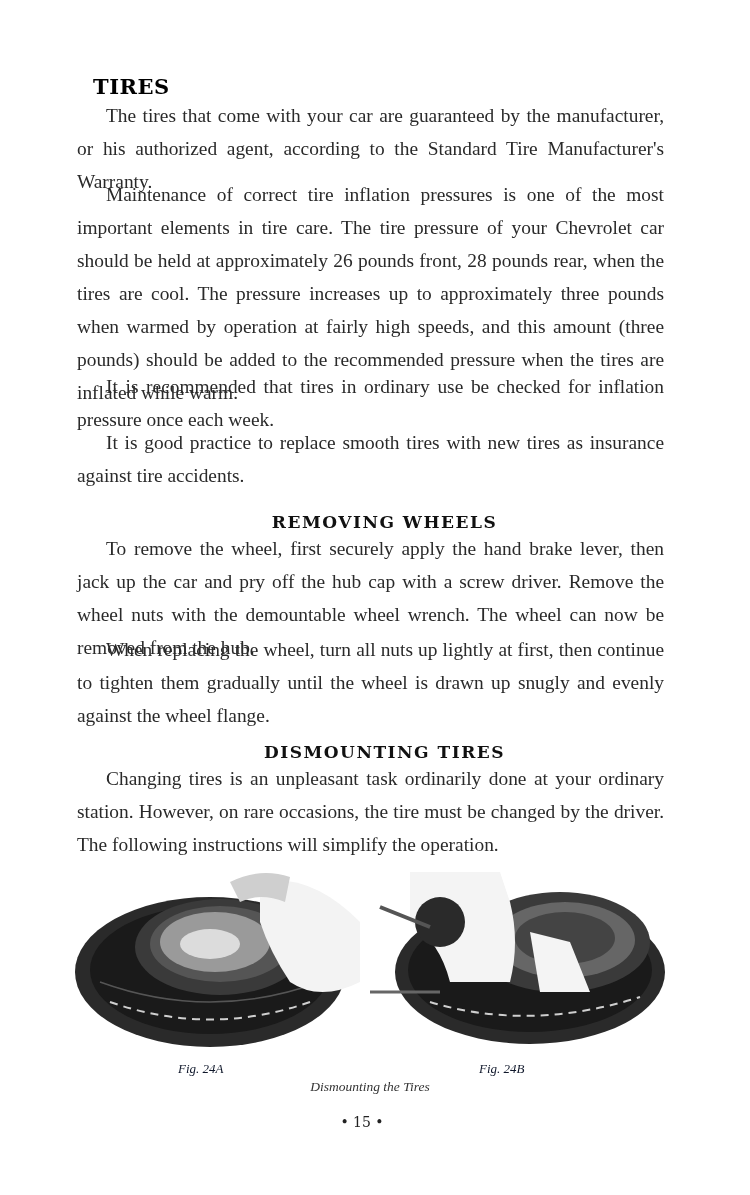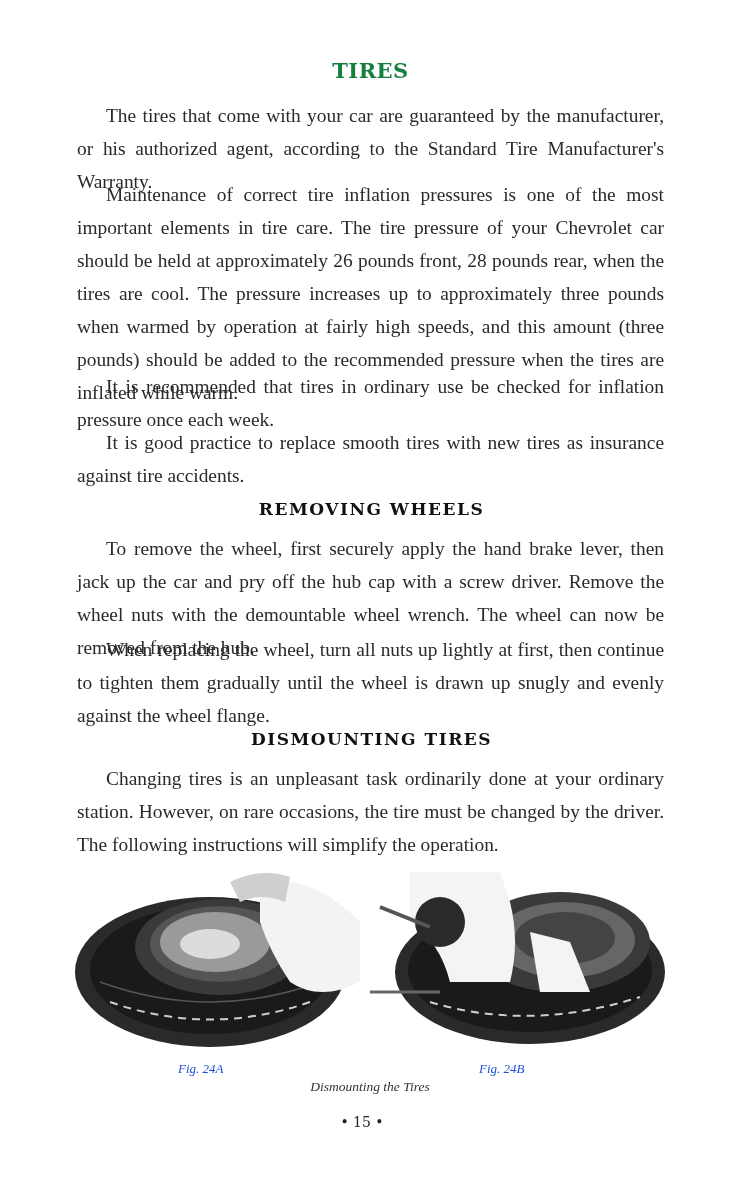--- a/index.html
+++ b/index.html
@@ -19,33 +19,32 @@
       position: absolute;
       left: 77px;
       top: 0;
       width: 587px;
     }
     h1.title {
       position: absolute;
       left: 0;
       width: 587px;
       top: 58px;
-      margin: 0;
-      text-align: center;
+      margin: 16px;
       font-family: "DejaVu Serif", serif;
       font-weight: bold;
       font-size: 21px;
       letter-spacing: 0.5px;
-      color: #15803d;
+      color: #000000;
     }
     h2.section {
       position: absolute;
       left: 0;
       width: 587px;
-      margin: 1px;
+      margin: 14px;
       text-align: center;
       font-family: "DejaVu Serif", serif;
       font-weight: bold;
       font-size: 17px;
       letter-spacing: 1.5px;
       color: #111;
     }
     p.para {
       position: absolute;
       left: 0;
@@ -67,21 +66,21 @@
     }
     .fig {
       position: absolute;
       top: 0;
     }
     .caption-fig {
       position: absolute;
       font-family: "Liberation Serif", serif;
       font-style: italic;
       font-size: 13px;
-      color: #1d4ed8;
+      color: #0f172a;
     }
     .caption-main {
       position: absolute;
       left: 0;
       width: 740px;
       top: 1079px;
       text-align: center;
       font-family: "Liberation Serif", serif;
       font-style: italic;
       font-size: 13.5px;

